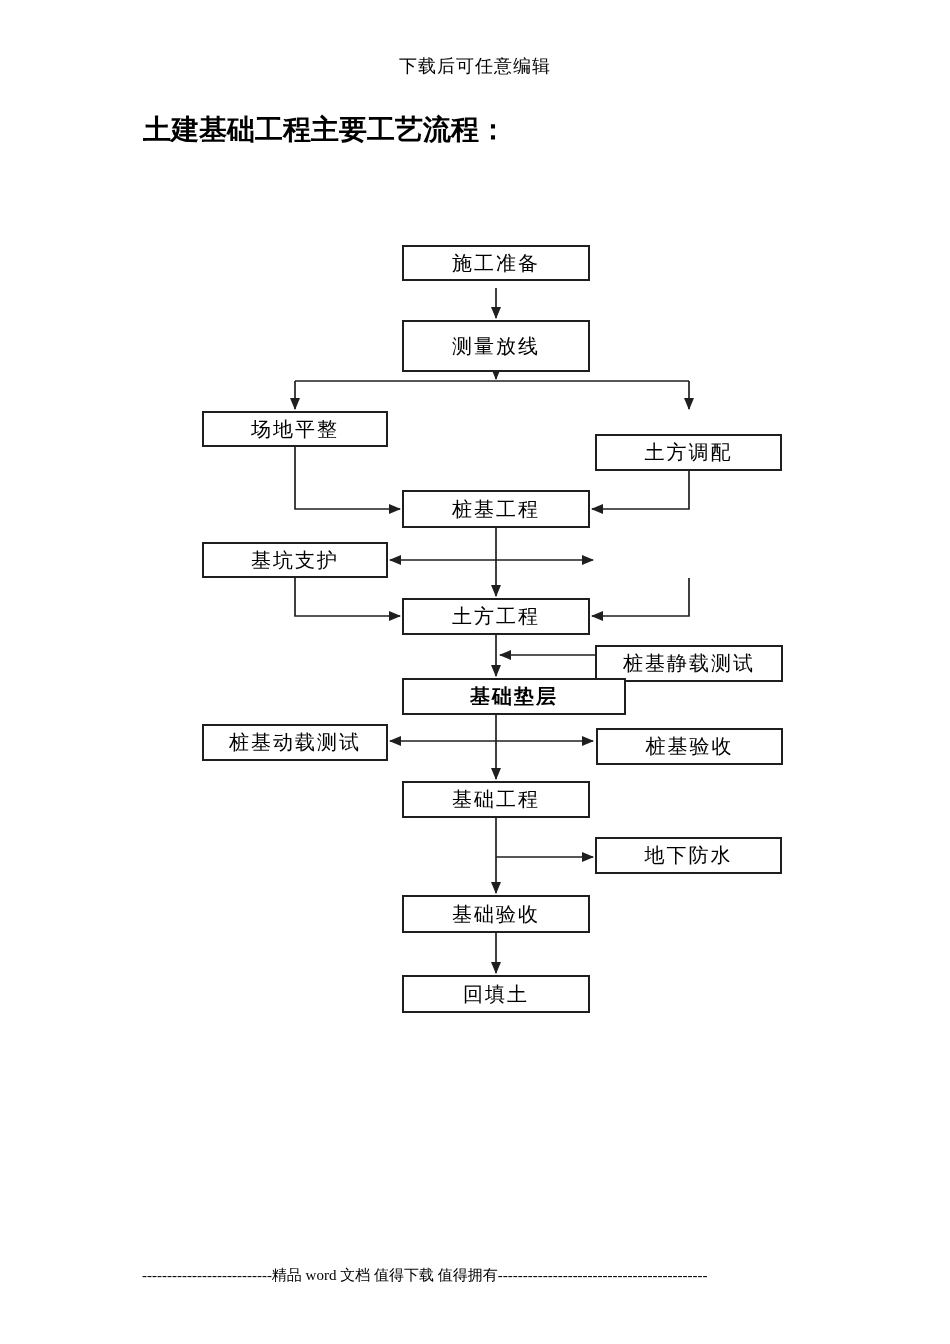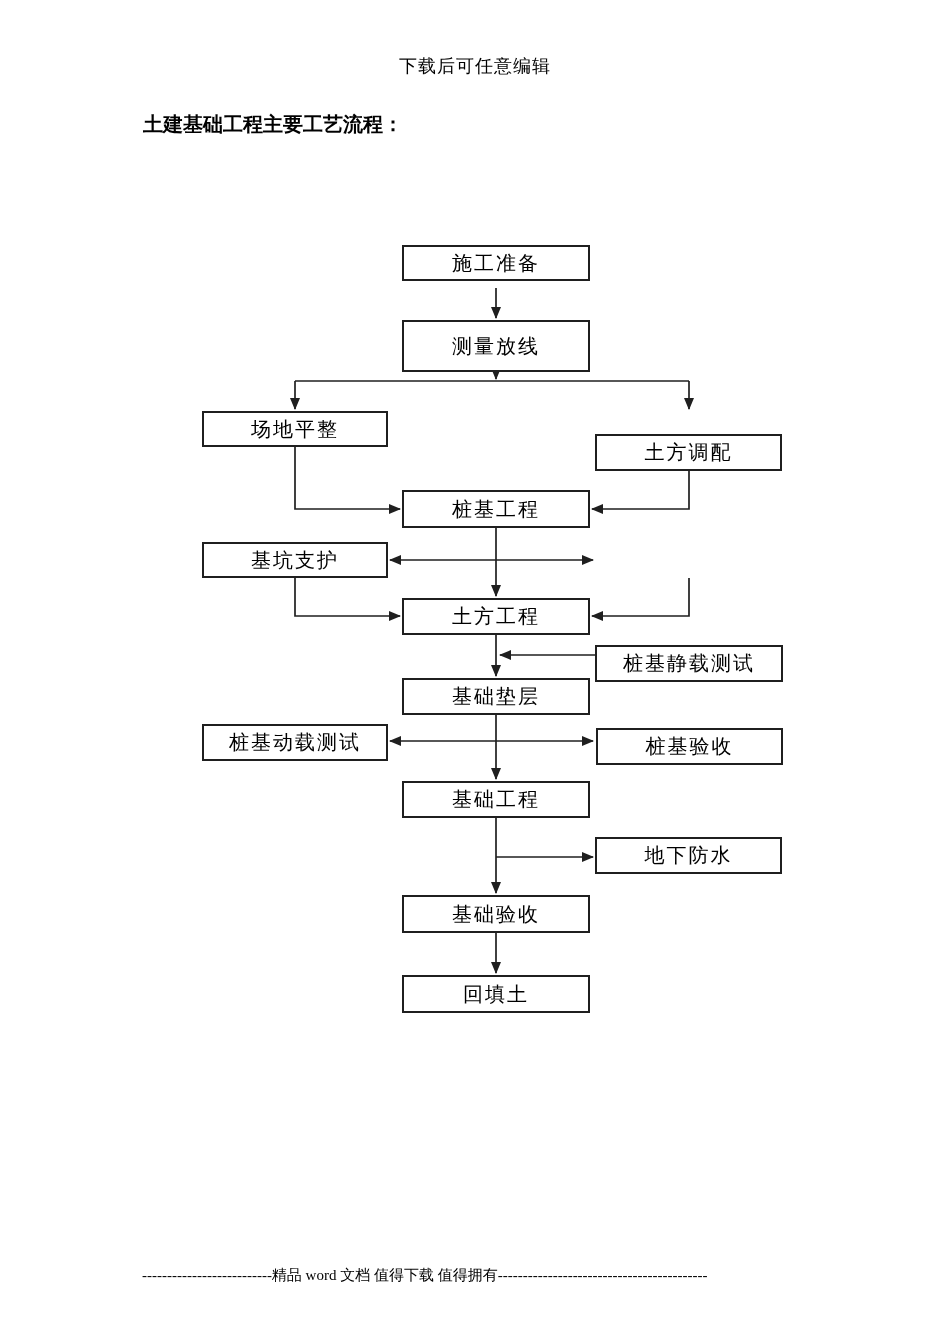--- a/index.html
+++ b/index.html
@@ -22,21 +22,21 @@
     left: 0;
     width: 100%;
     text-align: center;
     font-size: 18px;
     letter-spacing: 1px;
   }
   .doc-title {
     position: absolute;
     top: 111px;
     left: 143px;
-    font-size: 20px;
+    font-size: 28px;
     font-weight: bold;
     letter-spacing: 0px;
   }
   .flow-layer {
     position: absolute;
     top: 0;
     left: 0;
   }
   .flow-node {
     position: absolute;
@@ -123,21 +123,21 @@
 
   <div class="flow-node" style="left:402px; top:490px; width:188px; height:38px;">桩基工程</div>
 
   <div class="flow-node" style="left:202px; top:542px; width:186px; height:36px;text-align:right;">基坑支护</div>
 
 
   <div class="flow-node" style="left:402px; top:598px; width:188px; height:37px;">土方工程</div>
 
   <div class="flow-node" style="left:595px; top:645px; width:188px; height:37px;">桩基静载测试</div>
 
-  <div class="flow-node" style="left:402px; top:678px; width:188px; height:37px;">基础垫层</div>
+  <div class="flow-node" style="left:402px; top:678px; width:224px; height:37px;font-weight:bold;">基础垫层</div>
 
   <div class="flow-node" style="left:202px; top:724px; width:186px; height:37px;">桩基动载测试</div>
 
   <div class="flow-node" style="left:596px; top:728px; width:187px; height:37px;">桩基验收</div>
 
   <div class="flow-node" style="left:402px; top:781px; width:188px; height:37px;">基础工程</div>
 
   <div class="flow-node" style="left:595px; top:837px; width:187px; height:37px;">地下防水</div>
 
   <div class="flow-node" style="left:402px; top:895px; width:188px; height:38px;">基础验收</div>

